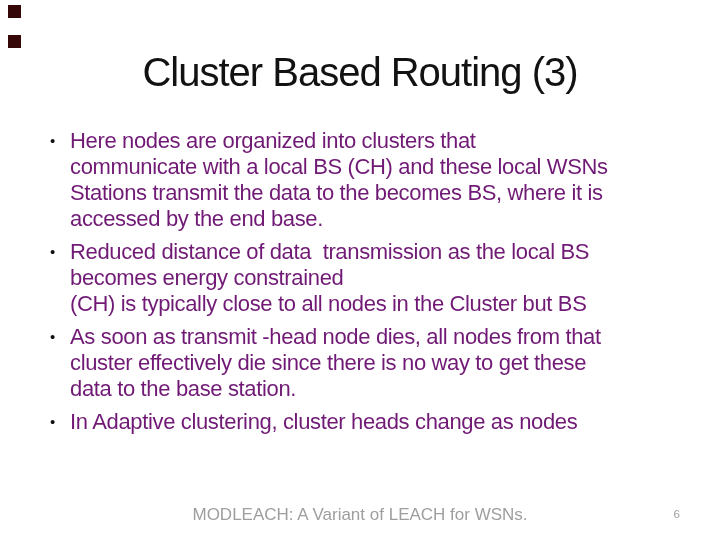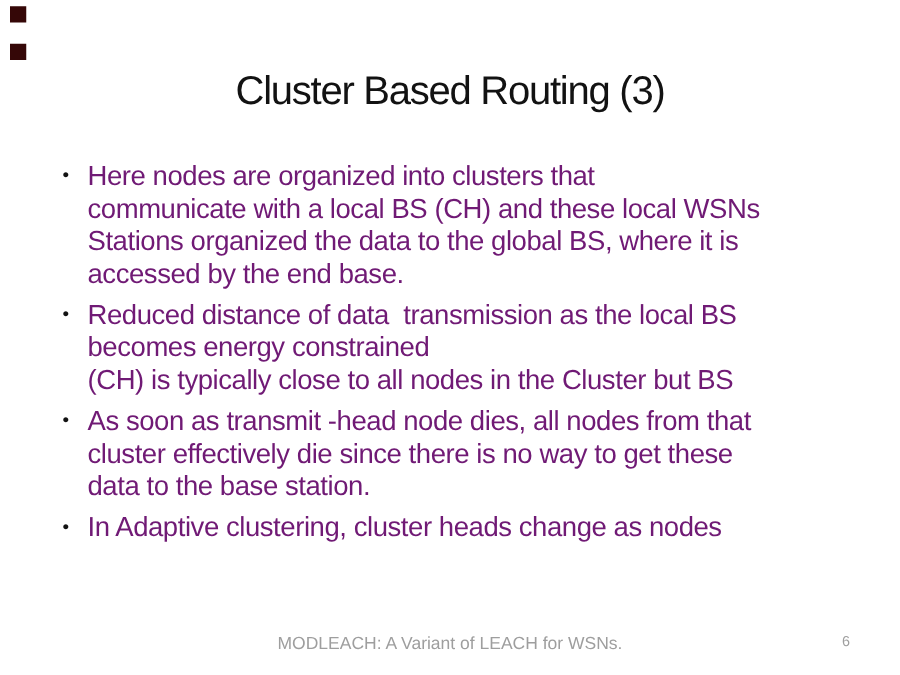--- a/index.html
+++ b/index.html
@@ -24,21 +24,21 @@
   .deco-square.sq-1 { top: 5px; }
   .deco-square.sq-2 { top: 35px; }
 
   .slide-title {
     position: absolute;
     top: 47px;
     left: 0;
     width: 720px;
     margin: 0;
     text-align: center;
-    font-size: 32px;
+    font-size: 40px;
     font-weight: 400;
     letter-spacing: -1px;
     line-height: 50px;
     color: #121212;
     white-space: pre;
   }
 
   .content {
     position: absolute;
     left: 48px;
@@ -70,21 +70,21 @@
     white-space: pre;
     color: #701a75;
   }
 
   .footer-text {
     position: absolute;
     top: 508px;
     left: 0;
     width: 720px;
     text-align: center;
-    font-size: 14px;
+    font-size: 17px;
     line-height: 13px;
     white-space: pre;
   }
 
   .page-number {
     position: absolute;
     top: 508px;
     right: 40px;
     font-size: 11.5px;
     line-height: 13px;
@@ -99,21 +99,21 @@
   <div class="deco-square sq-2" style="background: rgb(53, 7, 7);"></div>
 
   <h1 class="slide-title">Cluster Based Routing (3)</h1>
 
   <div class="content">
       <div class="bullet-item">
         <div class="bullet-marker">•</div>
         <div class="bullet-lines">
           <div class="bullet-line">Here nodes are organized into clusters that</div>
           <div class="bullet-line">communicate with a local BS (CH) and these local WSNs</div>
-          <div class="bullet-line">Stations organized the data to the global BS, where it is</div>
+          <div class="bullet-line">Stations transmit the data to the becomes BS, where it is</div>
           <div class="bullet-line">accessed by the end base.</div>
         </div>
       </div>
       <div class="bullet-item">
         <div class="bullet-marker">•</div>
         <div class="bullet-lines">
           <div class="bullet-line">Reduced distance of data  transmission as the local BS</div>
           <div class="bullet-line">becomes energy constrained</div>
           <div class="bullet-line">(CH) is typically close to all nodes in the Cluster but BS</div>
         </div>

